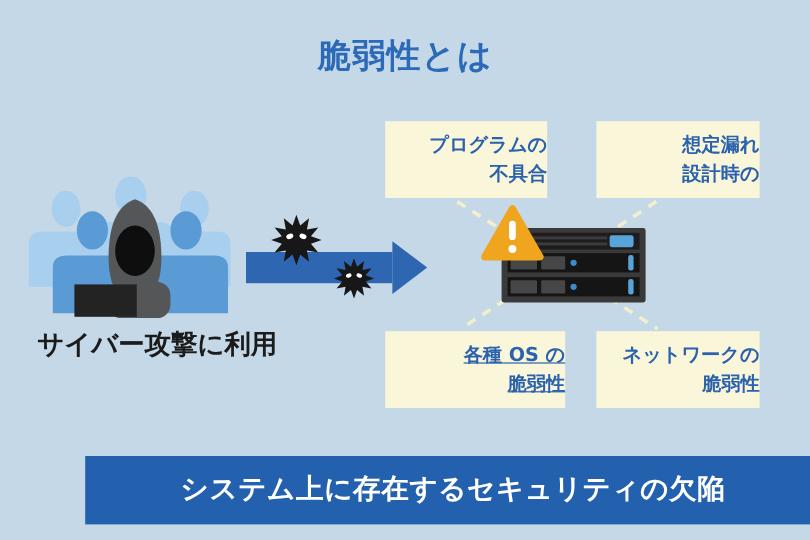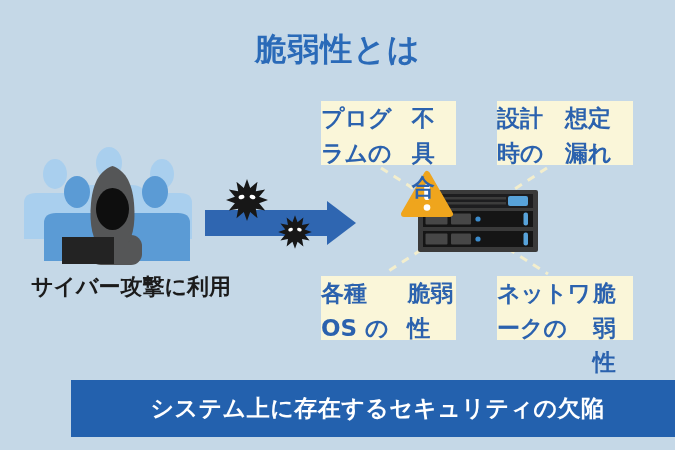--- a/index.html
+++ b/index.html
@@ -14,21 +14,21 @@
     overflow: hidden;
     margin: 0 auto;
   }
 
   .page-title {
     position: absolute;
     top: 28px;
     left: 0;
     width: 100%;
     text-align: center;
-    font-size: 32px;
+    font-size: 28px;
     font-weight: bold;
     color: #2a6ab8;
     letter-spacing: 1px;
   }
 
   .left-scene {
     position: absolute;
     left: 20px;
     top: 143px;
     width: 200px;
@@ -76,30 +76,31 @@
     top: 169px;
     width: 56px;
     height: 50px;
   }
 
   .label-box {
     position: absolute;
     background: #faf6d9;
     color: #2b62ae;
     font-weight: bold;
-    font-size: 23px;
+    font-size: 16px;
     line-height: 1.5;
-    text-align: left;
+    text-align: right;
     display: flex;
+    flex-direction: column;
     justify-content: center;
   }
   .label-box span { display: block; }
   .box-1 { left: 321px; top: 101px; width: 135px; height: 64px; }
   .box-2 { left: 497px; top: 101px; width: 136px; height: 64px; }
-  .box-3 { left: 321px; top: 276px; width: 135px; height: 64px; }
+  .box-3 { left: 321px; top: 276px; width: 150px; height: 64px; text-decoration: underline; }
   .box-4 { left: 497px; top: 276px; width: 136px; height: 64px; }
 
   .footer-banner {
     position: absolute;
     left: 33px;
     top: 380px;
     width: 613px;
     height: 57px;
     background: #2361ae;
     color: #ffffff;
@@ -187,22 +188,22 @@
     <polygon points="28,5 51,45 5,45" fill="#efa51d" stroke="#efa51d" stroke-width="6" stroke-linejoin="round"></polygon>
     <rect x="25.2" y="15" width="5.6" height="16" rx="2.8" fill="#ffffff"></rect>
     <circle cx="28" cy="38.5" r="3.3" fill="#ffffff"></circle>
   </svg>
 
   <div class="label-box box-1">
     <span>プログラムの</span>
     <span>不具合</span>
   </div>
   <div class="label-box box-2">
+    <span>想定漏れ</span>
     <span>設計時の</span>
-    <span>想定漏れ</span>
   </div>
   <div class="label-box box-3">
     <span>各種 OS の</span>
     <span>脆弱性</span>
   </div>
   <div class="label-box box-4">
     <span>ネットワークの</span>
     <span>脆弱性</span>
   </div>
 

